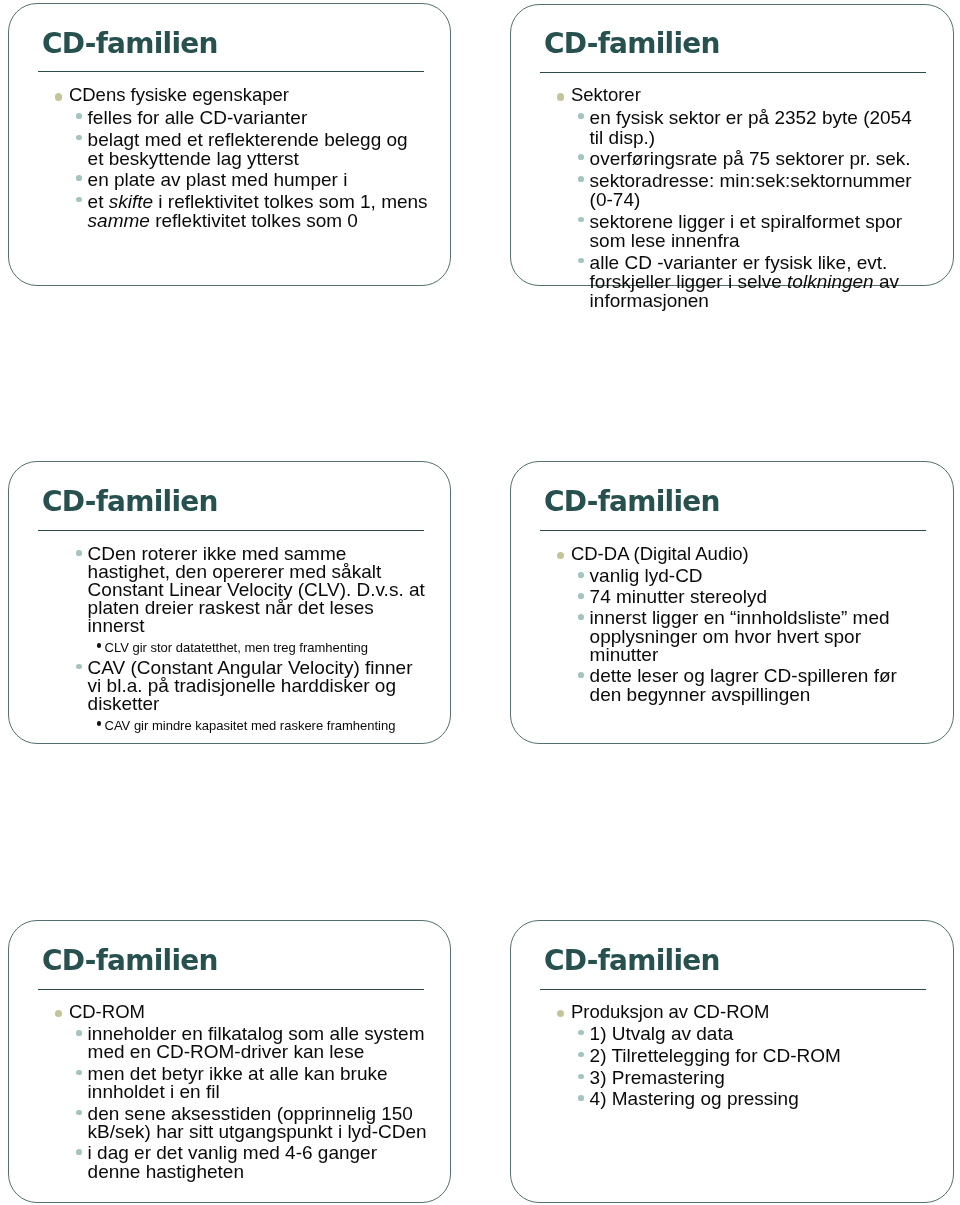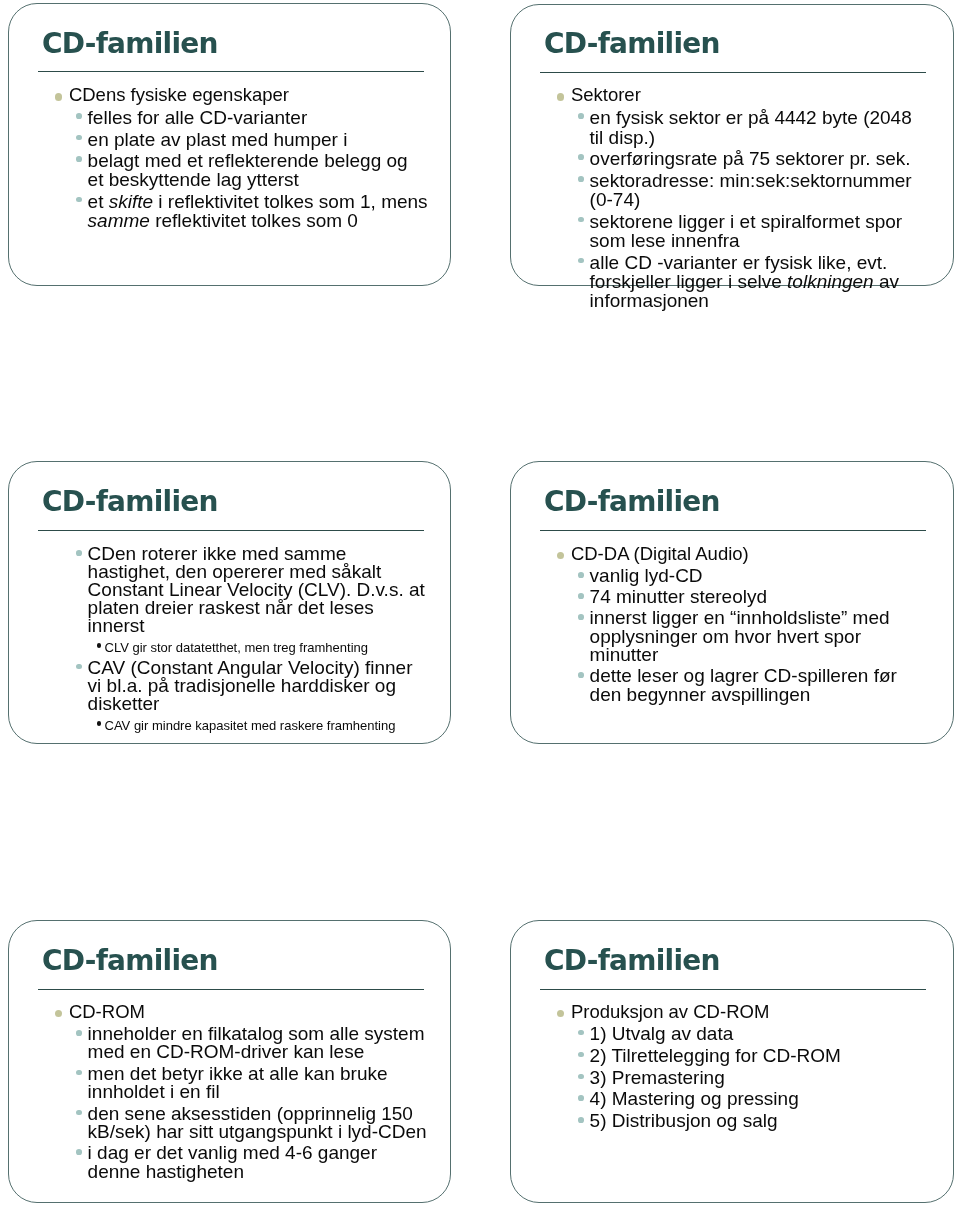--- a/index.html
+++ b/index.html
@@ -58,33 +58,33 @@
 <body>
 
 <div class="page" id="page">
     <div class="slide" style="left: 8px; top: 3px; width: 443px; height: 283px;">
       <div class="slide-title" style="top: 30.2px; left: 33px;">CD-familien</div>
       <div class="title-rule" style="top: 66.8px; left: 29px; width: 386px;"></div>
       <div class="slide-body" style="top: 80px;">
         <ul class="bullets">
           <li class="l1" style="width: 389.9px;"><span class="dot"></span><span>CDens fysiske egenskaper</span></li>
           <li class="l2" style="width: 408.6px; line-height: 19px; margin-top: 2px;"><span class="dot"></span><span>felles for alle CD-varianter</span></li>
+          <li class="l2" style="width: 408.6px; line-height: 19px; margin-top: 2.6px;"><span class="dot"></span><span>belagt med et reflekterende belegg og et beskyttende lag ytterst</span></li>
           <li class="l2" style="width: 408.6px; line-height: 19px; margin-top: 2.6px;"><span class="dot"></span><span>en plate av plast med humper i</span></li>
-          <li class="l2" style="width: 408.6px; line-height: 19px; margin-top: 2.6px;"><span class="dot"></span><span>belagt med et reflekterende belegg og et beskyttende lag ytterst</span></li>
           <li class="l2" style="width: 408.6px; line-height: 19px; margin-top: 2.6px;"><span class="dot"></span><span>et <i>skifte</i> i reflektivitet tolkes som 1, mens <i>samme</i> reflektivitet tolkes som 0</span></li>
         </ul>
       </div>
     </div>
     <div class="slide" style="left: 510px; top: 4px; width: 444px; height: 282px;">
       <div class="slide-title" style="top: 29.2px; left: 33px;">CD-familien</div>
       <div class="title-rule" style="top: 66.8px; left: 29px; width: 386px;"></div>
       <div class="slide-body" style="top: 79px;">
         <ul class="bullets">
           <li class="l1" style="width: 389.9px;"><span class="dot"></span><span>Sektorer</span></li>
-          <li class="l2" style="width: 408.6px; line-height: 19.3px; margin-top: 2.4px;"><span class="dot"></span><span>en fysisk sektor er på 4442 byte (2048 til disp.)</span></li>
+          <li class="l2" style="width: 408.6px; line-height: 19.3px; margin-top: 2.4px;"><span class="dot"></span><span>en fysisk sektor er på 2352 byte (2054 til disp.)</span></li>
           <li class="l2" style="width: 408.6px; line-height: 19.3px; margin-top: 2.3px;"><span class="dot"></span><span>overføringsrate på 75 sektorer pr. sek.</span></li>
           <li class="l2" style="width: 408.6px; line-height: 19.3px; margin-top: 2.3px;"><span class="dot"></span><span>sektoradresse: min:sek:sektornummer (0-74)</span></li>
           <li class="l2" style="width: 408.6px; line-height: 19.3px; margin-top: 2.3px;"><span class="dot"></span><span>sektorene ligger i et spiralformet spor som lese innenfra</span></li>
           <li class="l2" style="width: 408.6px; line-height: 19.3px; margin-top: 2.3px;"><span class="dot"></span><span>alle CD -varianter er fysisk like, evt. forskjeller ligger i selve <i>tolkningen</i> av informasjonen</span></li>
         </ul>
       </div>
     </div>
     <div class="slide" style="left: 8px; top: 461px; width: 443px; height: 283px;">
       <div class="slide-title" style="top: 30.2px; left: 33px;">CD-familien</div>
       <div class="title-rule" style="top: 68.2px; left: 29px; width: 386px;"></div>
@@ -126,17 +126,16 @@
     <div class="slide" style="left: 510px; top: 920px; width: 444px; height: 283px;">
       <div class="slide-title" style="top: 29.6px; left: 33px;">CD-familien</div>
       <div class="title-rule" style="top: 67.9px; left: 29px; width: 386px;"></div>
       <div class="slide-body" style="top: 79.8px;">
         <ul class="bullets">
           <li class="l1" style="width: 389.9px;"><span class="dot"></span><span>Produksjon av CD-ROM</span></li>
           <li class="l2" style="width: 408.6px; line-height: 18.6px; margin-top: 2px;"><span class="dot"></span><span>1) Utvalg av data</span></li>
           <li class="l2" style="width: 408.6px; line-height: 18.6px; margin-top: 3.3px;"><span class="dot"></span><span>2) Tilrettelegging for CD-ROM</span></li>
           <li class="l2" style="width: 408.6px; line-height: 18.6px; margin-top: 3.3px;"><span class="dot"></span><span>3) Premastering</span></li>
           <li class="l2" style="width: 408.6px; line-height: 18.6px; margin-top: 3.3px;"><span class="dot"></span><span>4) Mastering og pressing</span></li>
-          <li class="l2" style="width: 408.6px; line-height: 18.6px; margin-top: 3.3px;"><span class="dot"></span><span>5) Distribusjon og salg</span></li>
         </ul>
       </div>
     </div>
   </div>
 
 </body></html>

